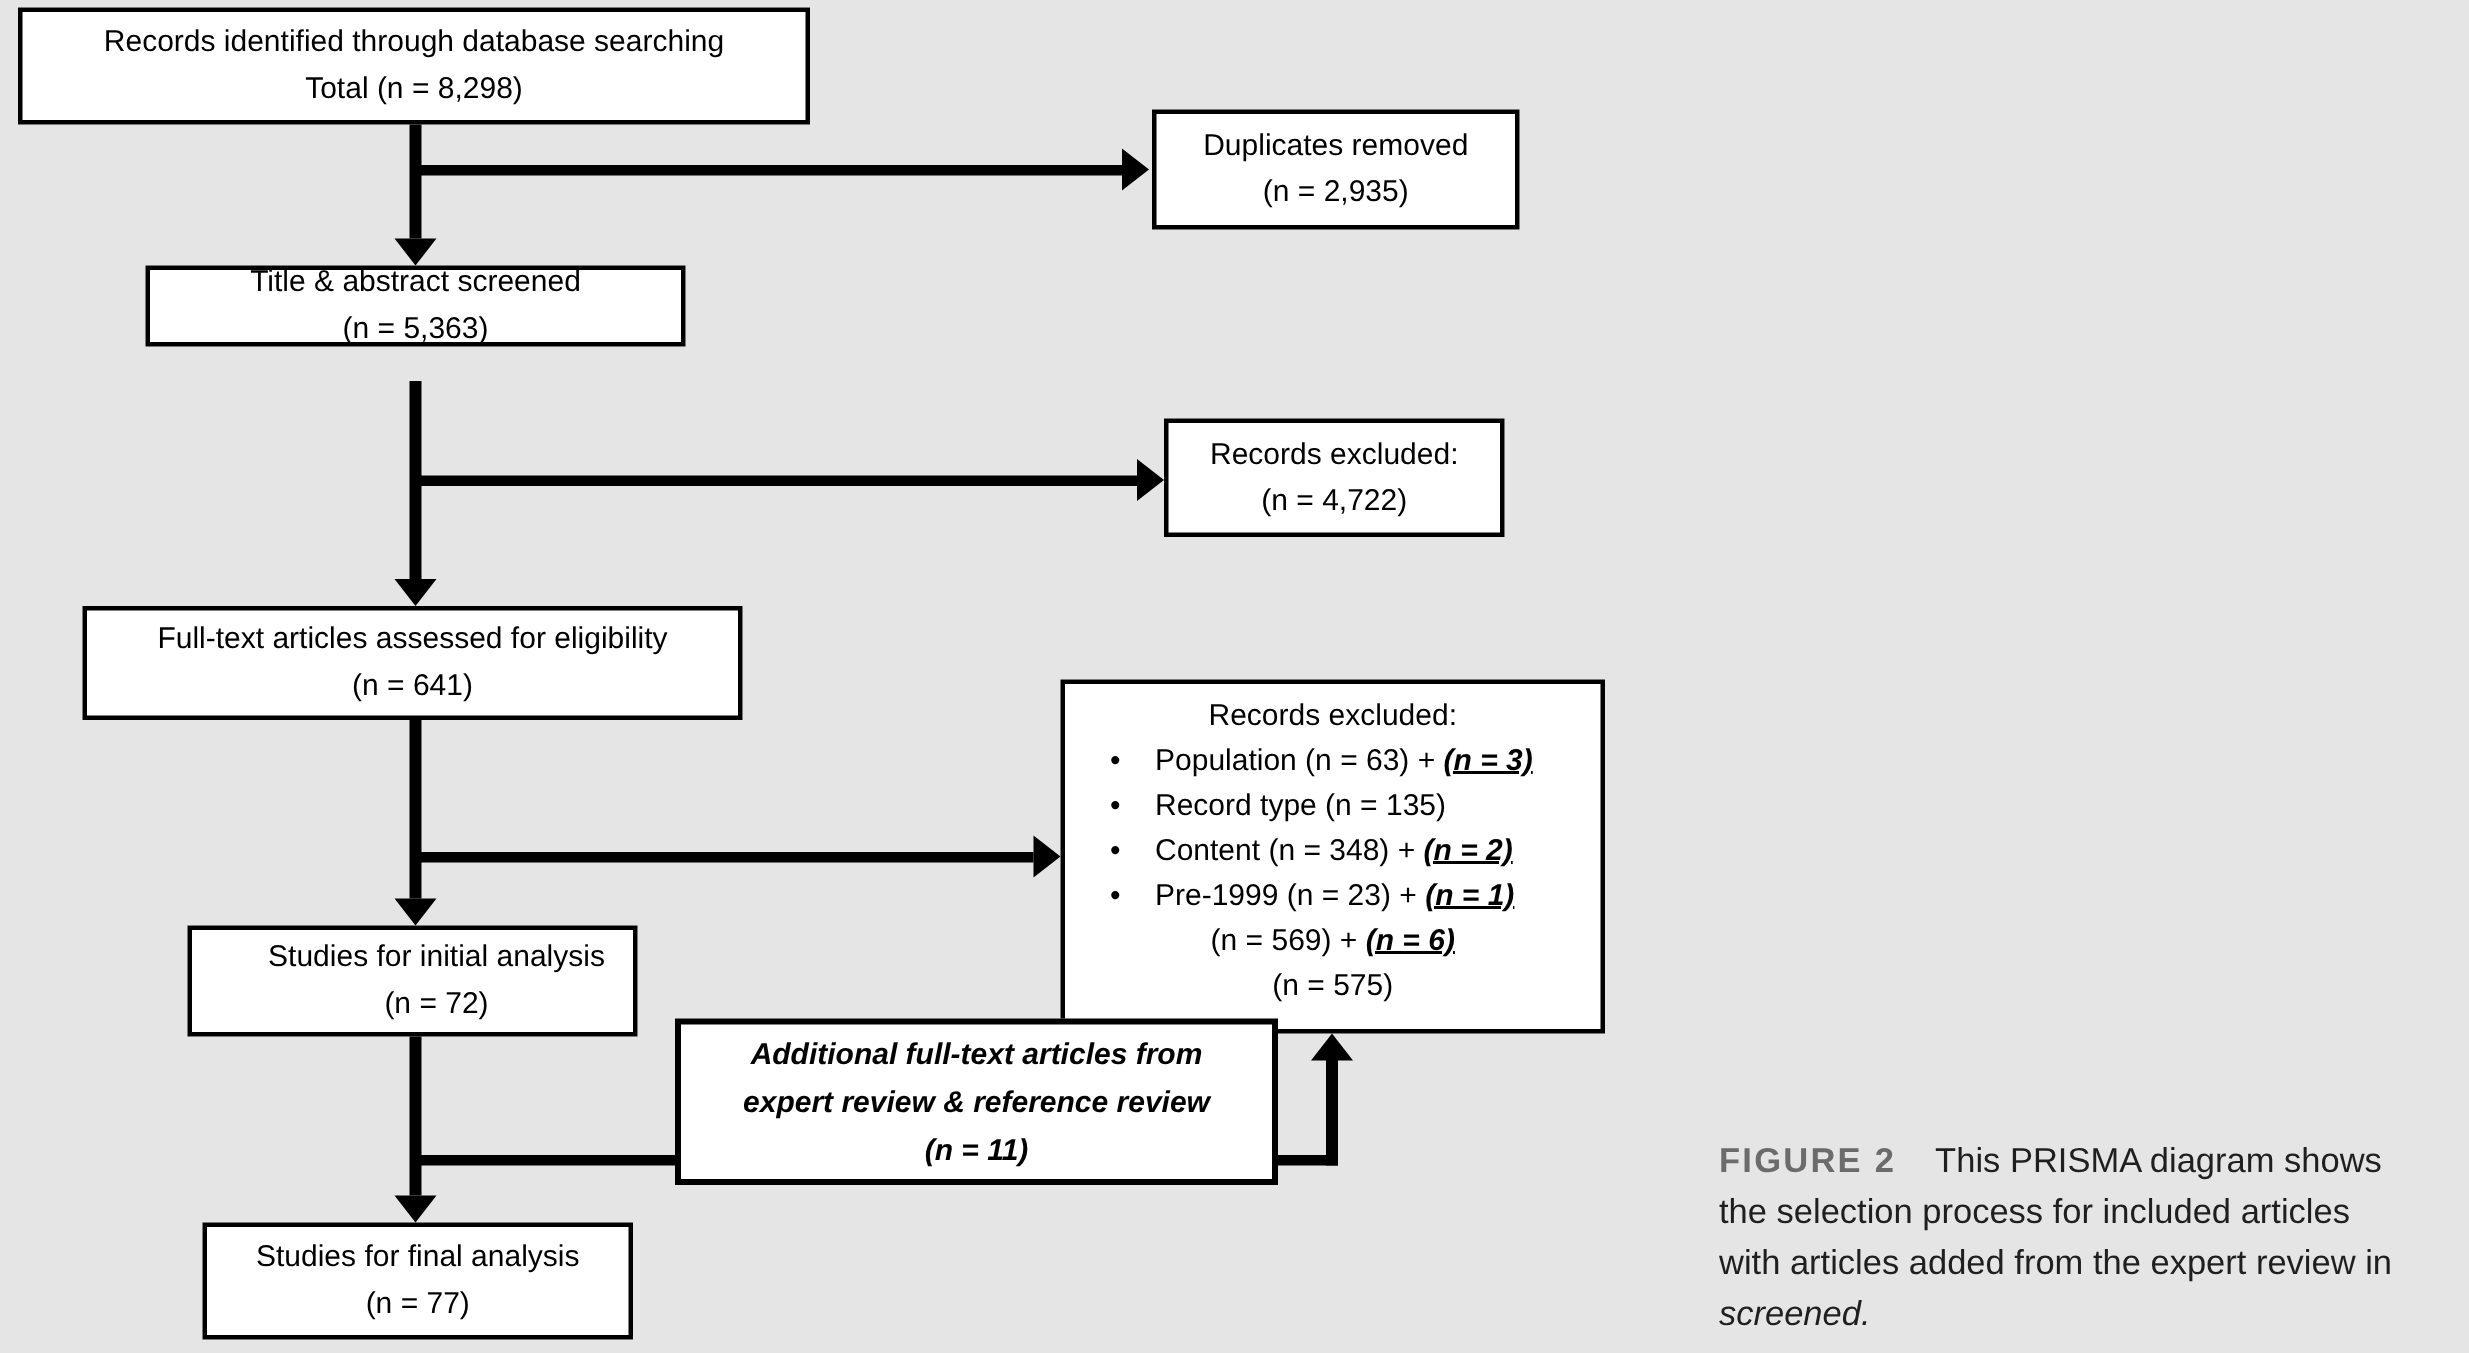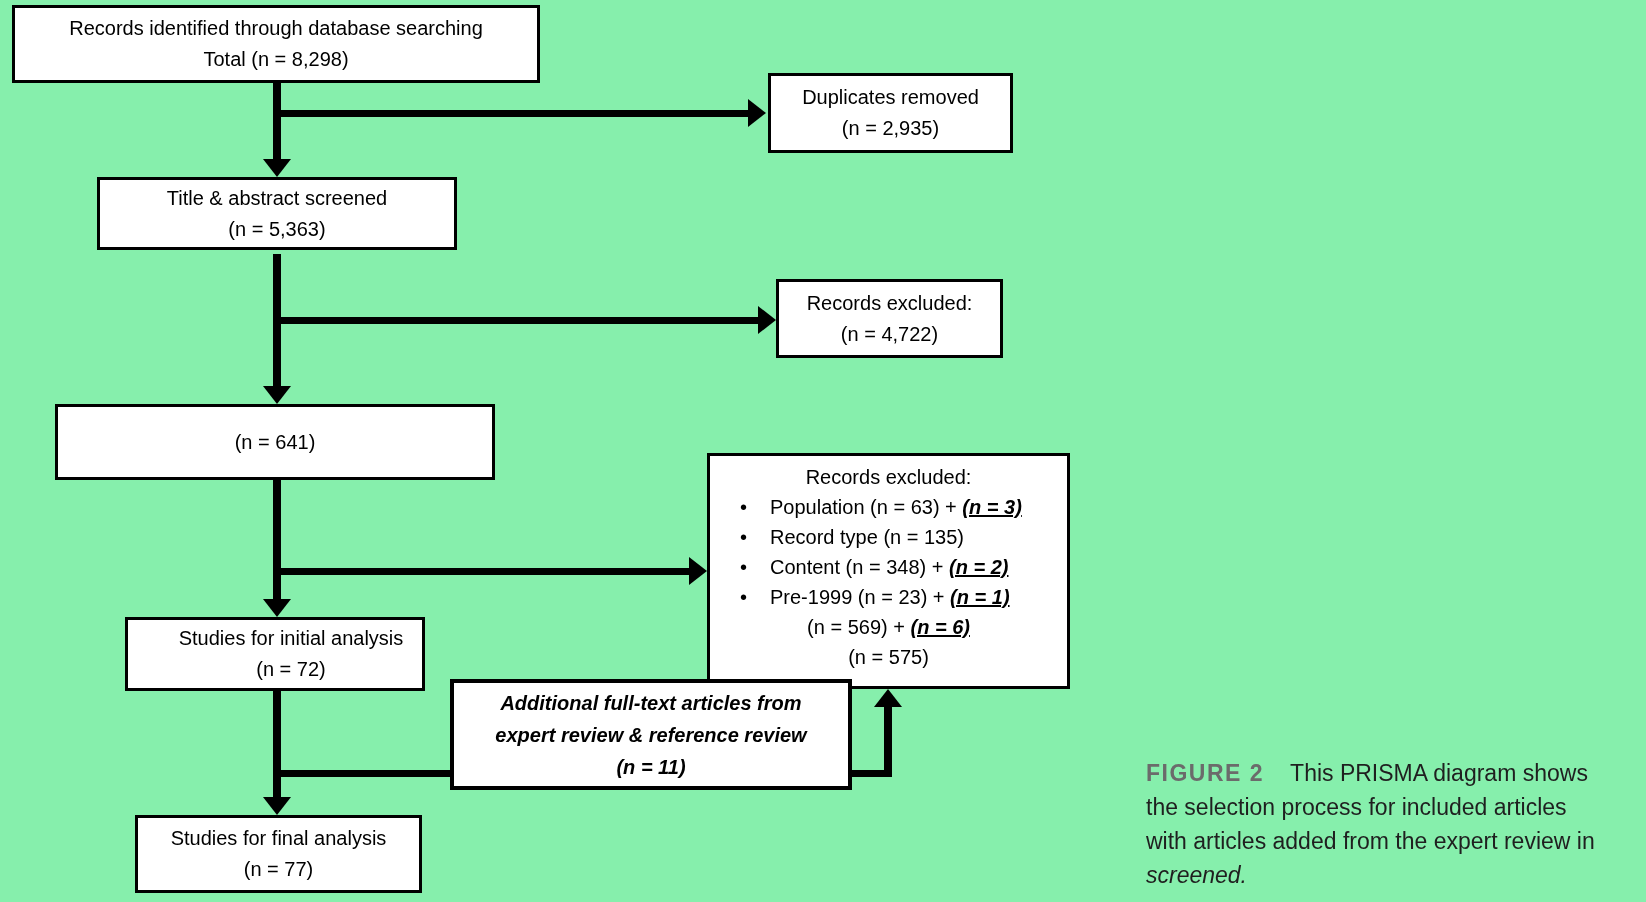--- a/index.html
+++ b/index.html
@@ -1,40 +1,40 @@
 <!DOCTYPE html>
 <html><head>
 <meta charset="utf-8">
 <style>
   html,body{margin:0;padding:0;background:#ffffff;}
   #canvas{
     position:relative;
     width:1646px;height:902px;
-    background:#86efac;
+    background:#e5e5e5;
     font-family:"Liberation Sans", sans-serif;
     color:#000000;
     overflow:hidden;
   }
   
   .fbox{
     position:absolute;
     box-sizing:border-box;
     border:3px solid #000000;
     background:#ffffff;
     display:flex;
     flex-direction:column;
     justify-content:center;
     align-items:center;
     text-align:center;
     font-size:20px;
     line-height:31px;
   }
   #box-identified      {left:12px;  top:5px;   width:528px; height:78px;}
   #box-duplicates      {left:768px; top:73px;  width:245px; height:80px;}
-  #box-screened        {left:97px;  top:177px; width:360px; height:73px;}
+  #box-screened        {left:97px;  top:177px; width:360px; height:54px;}
   #box-excl-screen     {left:776px; top:279px; width:227px; height:79px;}
   #box-fulltext        {left:55px;  top:404px; width:440px; height:76px;}
   #box-excl-fulltext   {left:707px; top:453px; width:363px; height:236px;
                         justify-content:flex-start; padding:6px 8px 8px 8px; line-height:30px;}
   #box-initial         {left:125px; top:617px; width:300px; height:74px;padding-left:32px;}
   #box-additional      {left:450px; top:679px; width:402px; height:111px;
                         border-width:4px; font-weight:bold; font-style:italic; line-height:32px;}
   #box-final           {left:135px; top:815px; width:287px; height:78px;}
 
   .fx-title{width:100%;text-align:center;}
@@ -87,20 +87,21 @@
     <div>Title &amp; abstract screened</div>
     <div>(n = 5,363)</div>
   </div>
 
   <div class="fbox" id="box-excl-screen">
     <div>Records excluded:</div>
     <div>(n = 4,722)</div>
   </div>
 
   <div class="fbox" id="box-fulltext">
+    <div>Full-text articles assessed for eligibility</div>
     <div>(n = 641)</div>
   </div>
 
   <div class="fbox" id="box-excl-fulltext">
     <div class="fx-title">Records excluded:</div>
     <div class="fx-row">
       <span class="fx-bullet">•</span><span>Population (n = 63) + </span><span class="added">(n = 3)</span>
     </div>
     <div class="fx-row">
       <span class="fx-bullet">•</span><span>Record type (n = 135)</span><span class="added"></span>

